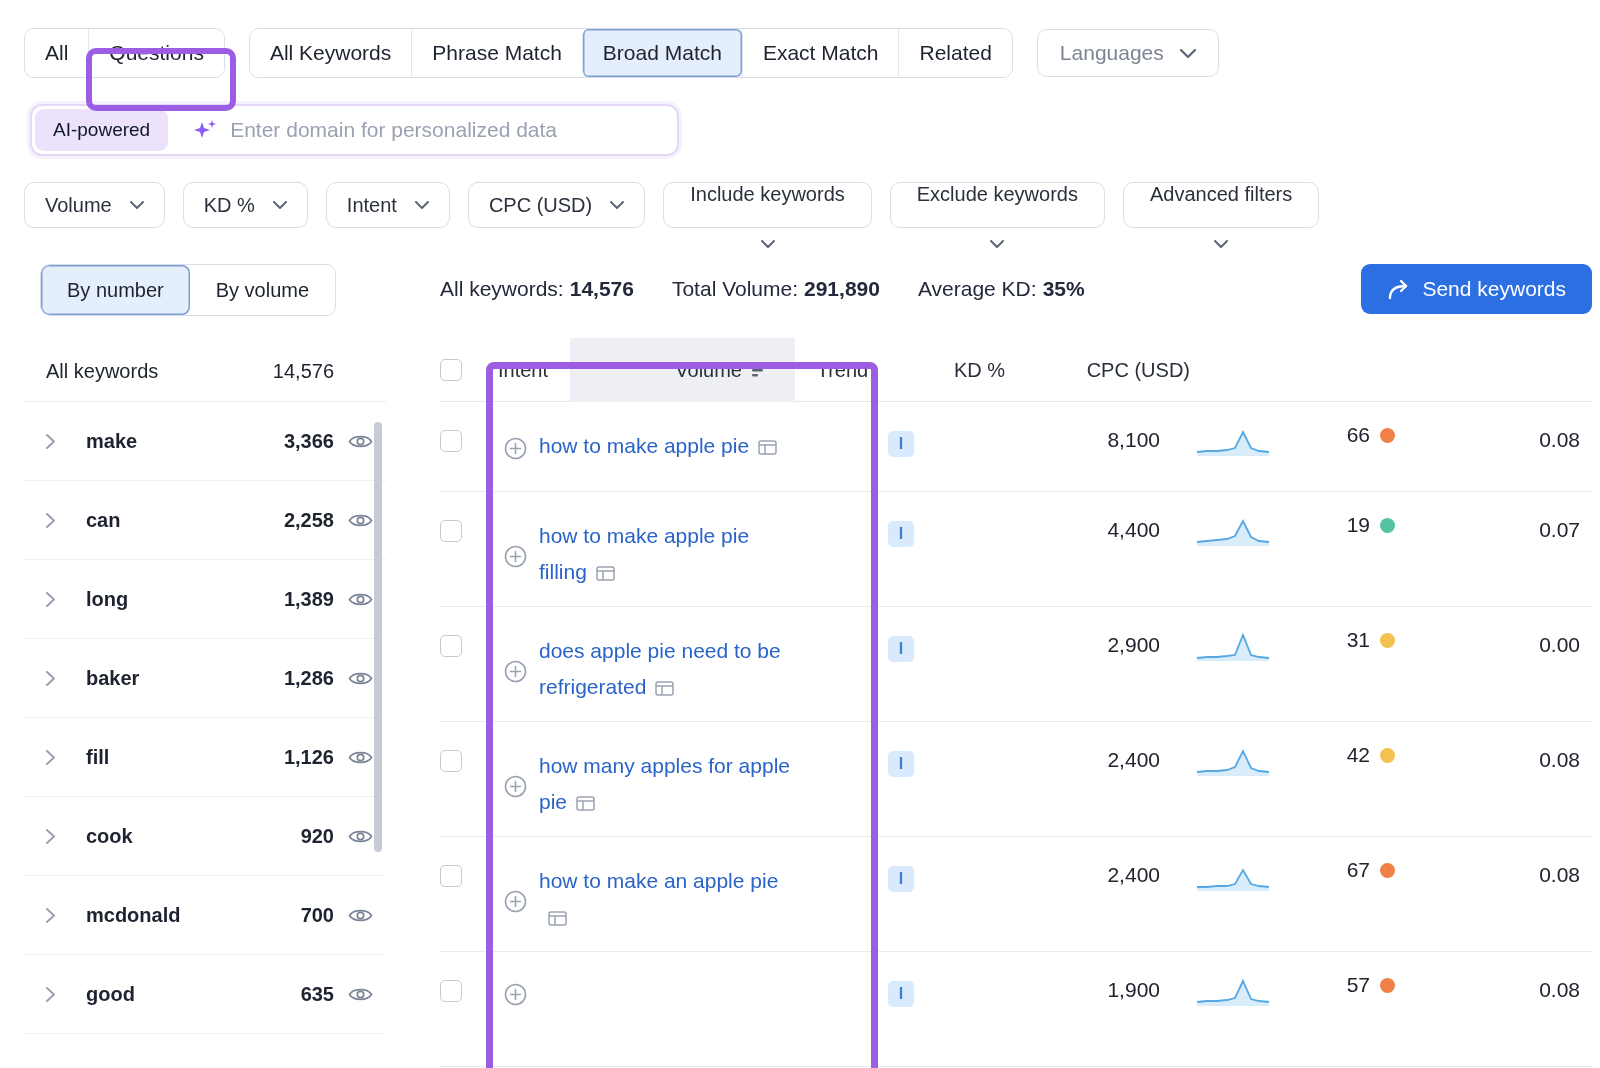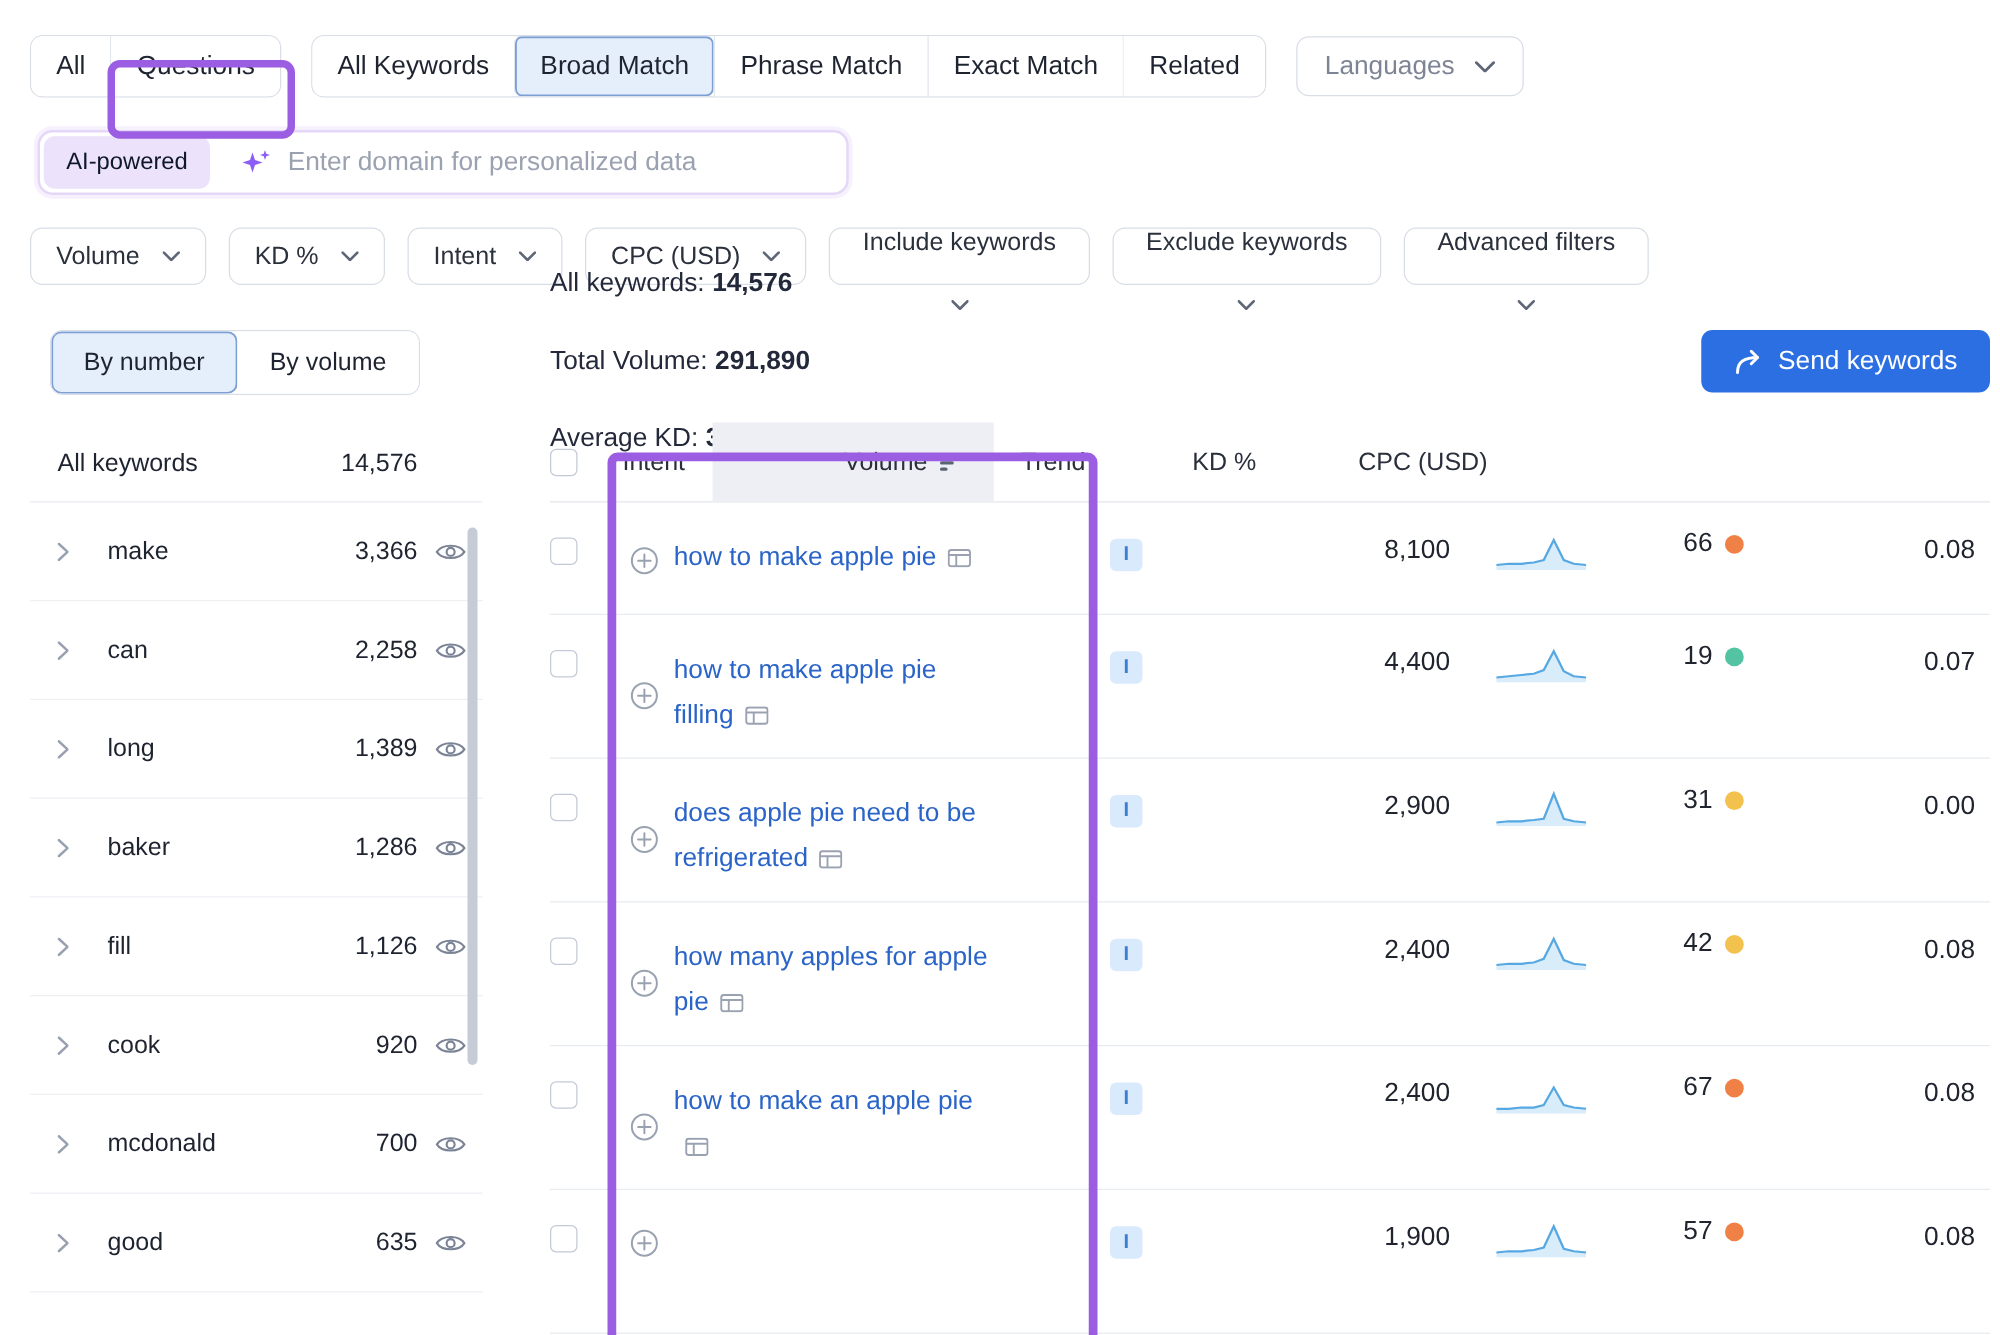--- a/index.html
+++ b/index.html
@@ -68,33 +68,33 @@
   .toggle-btn.sel { background:#e5eefb; box-shadow:inset 0 0 0 1.5px #7d9fd4; border-radius:8px; }
   .group-list { margin-top:26px; position:relative; }
   .list-header {
     display:grid; grid-template-columns:1fr auto 52px; align-items:center;
     height:60px; padding-left:22px; font-size:20px; color:#1e2330;
     border-bottom:1px solid #e9ecf1;
   }
   .list-header .cnt { text-align:right; }
   .g-row {
     display:grid; grid-template-columns:40px 1fr auto 52px; align-items:center;
-    height:79px; padding-left:22px; border-bottom:1px solid #eef0f4; cursor:pointer;
+    height:79px; padding-left:22px; border-bottom:1px solid #eef0f4; cursor:pointer;font-weight:bold;
   }
   .g-row .lbl { font-size:20px; color:#1e2330; }
   .g-row .cnt { font-size:20px; color:#1e2330; text-align:right; }
   .g-row .eye { display:flex; justify-content:center; }
   .scroll-thumb {
     position:absolute; right:4px; top:80px; width:8px; height:430px;
     background:#c6ccd6; border-radius:4px;
   }
 
   
   .summary-row { display:flex; align-items:center; height:50px; }
-  .stats { display:flex; gap:38px; font-size:21px; color:#23293a;flex-direction:column; }
+  .stats { display:flex; gap:38px; font-size:21px; color:#23293a; }
   .stat b { font-weight:700; margin-left:6px; }
   .send-btn {
     margin-left:auto; display:flex; align-items:center; gap:12px;
     background:#2b6fe3; color:#fff; border:none; border-radius:9px;
     height:50px; padding:0 26px; font-family:Liberation Sans, sans-serif; font-size:21px; cursor:pointer;
   }
 
   
   .ktable { margin-top:24px; }
   .thead, .trow { display:flex; align-items:flex-start; }
@@ -145,22 +145,22 @@
 
 <div class="page">
 
   <div class="tabs-row">
     <div class="seg">
       <button class="seg-btn">All</button>
       <button class="seg-btn">Questions</button>
     </div>
     <div class="seg">
       <button class="seg-btn">All Keywords</button>
+      <button class="seg-btn">Phrase Match</button>
       <button class="seg-btn sel">Broad Match</button>
-      <button class="seg-btn">Phrase Match</button>
       <button class="seg-btn">Exact Match</button>
       <button class="seg-btn">Related</button>
     </div>
     <button class="languages-btn">
       <span>Languages</span>
       <span>
         <svg width="16" height="9" viewBox="0 0 16 9">
             <polyline points="1,1 8,8 15,1" fill="none" stroke="#5f6678" stroke-width="2.2" stroke-linecap="round" stroke-linejoin="round"></polyline>
           </svg>
       </span>

